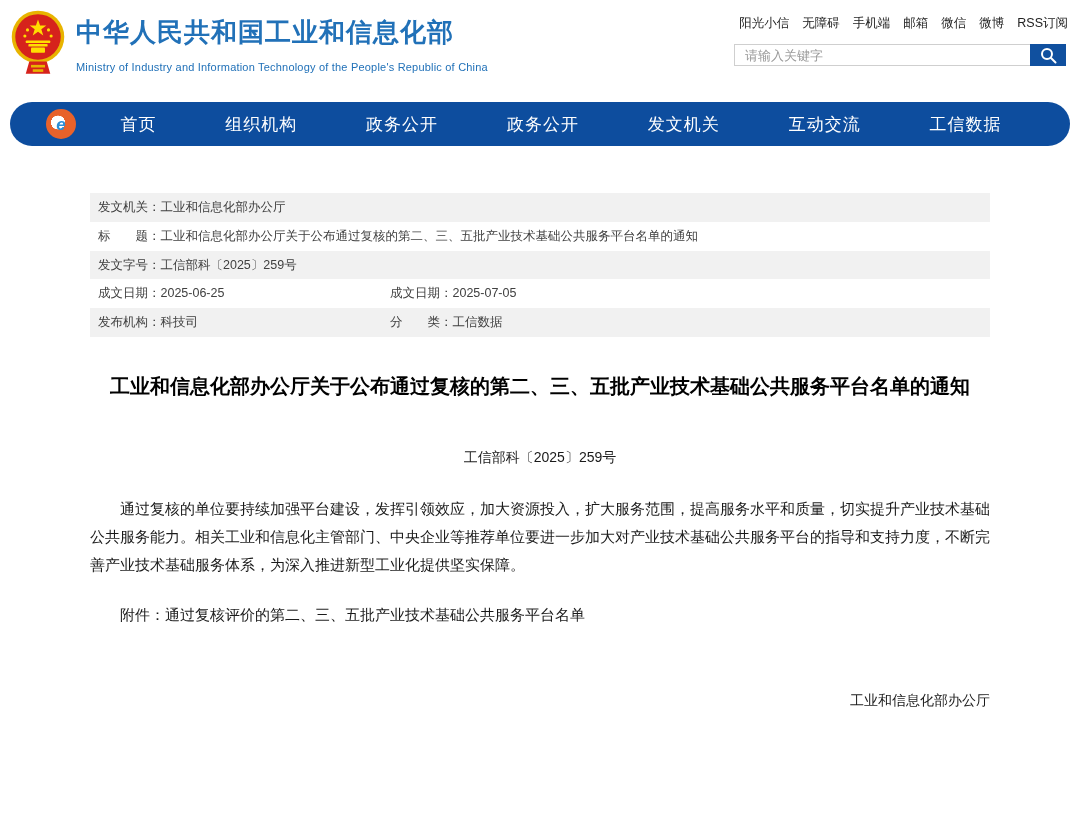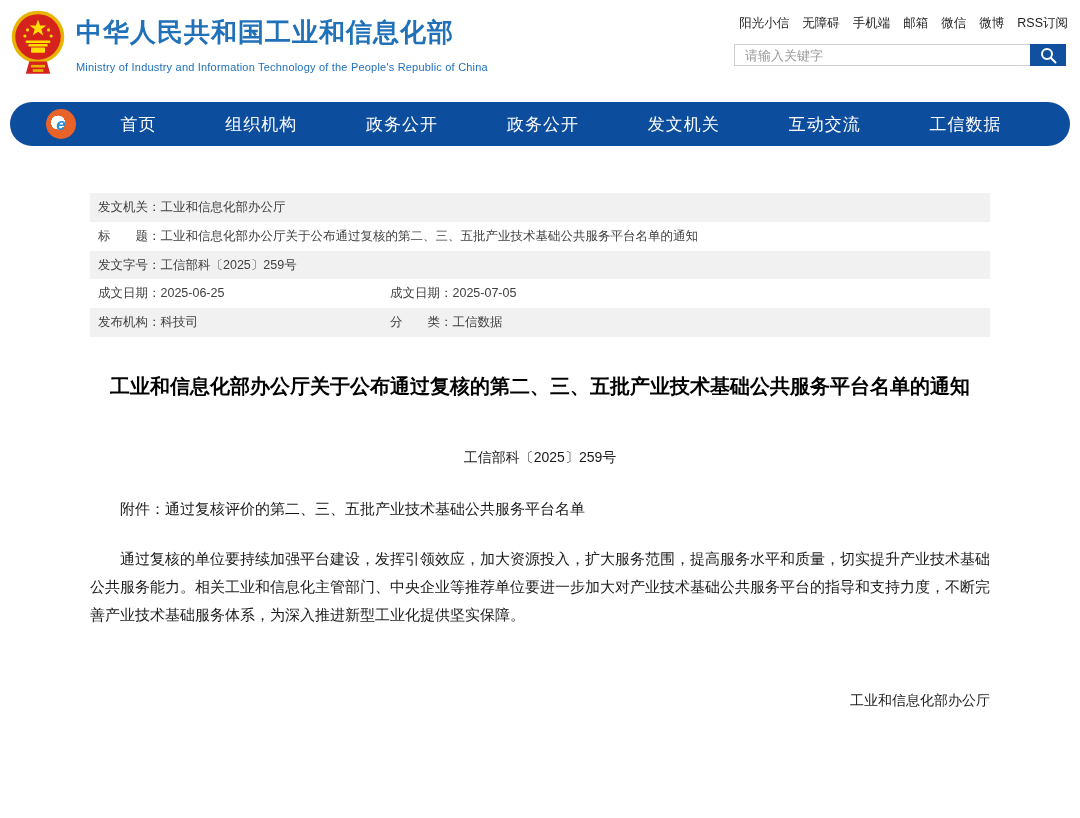--- a/index.html
+++ b/index.html
@@ -170,22 +170,22 @@
           <span class="meta-value">工信数据</span>
         </div>
       </div>
     </div>
 
     <h1 class="doc-title">工业和信息化部办公厅关于公布通过复核的第二、三、五批产业技术基础公共服务平台名单的通知</h1>
 
     <div class="doc-number">工信部科〔2025〕259号</div>
 
     <div class="doc-body">
+      <p>通过复核的单位要持续加强平台建设，发挥引领效应，加大资源投入，扩大服务范围，提高服务水平和质量，切实提升产业技术基础公共服务能力。相关工业和信息化主管部门、中央企业等推荐单位要进一步加大对产业技术基础公共服务平台的指导和支持力度，不断完善产业技术基础服务体系，为深入推进新型工业化提供坚实保障。</p>
       <p>附件：通过复核评价的第二、三、五批产业技术基础公共服务平台名单</p>
-      <p>通过复核的单位要持续加强平台建设，发挥引领效应，加大资源投入，扩大服务范围，提高服务水平和质量，切实提升产业技术基础公共服务能力。相关工业和信息化主管部门、中央企业等推荐单位要进一步加大对产业技术基础公共服务平台的指导和支持力度，不断完善产业技术基础服务体系，为深入推进新型工业化提供坚实保障。</p>
     </div>
 
     <div class="sign-block">
       <div class="sign-line">工业和信息化部办公厅</div>
 
     </div>
 
   </main>
 </div>
 

